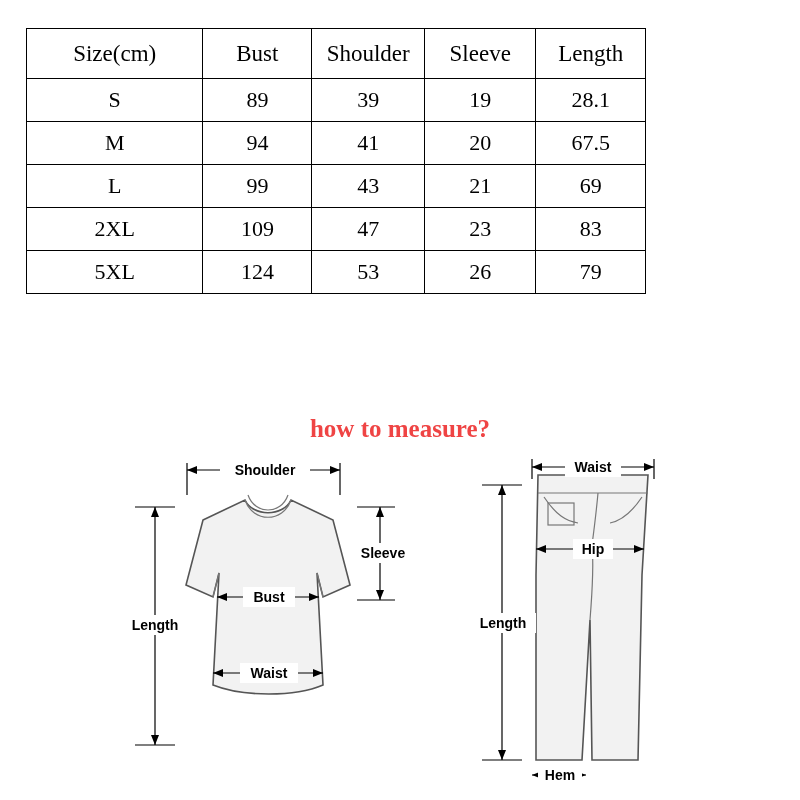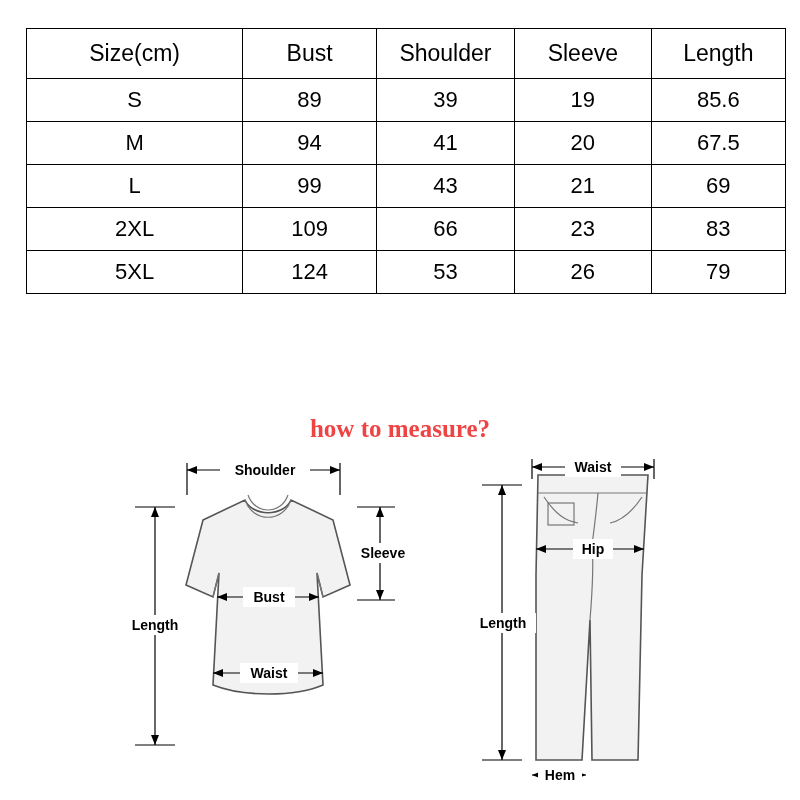--- a/index.html
+++ b/index.html
@@ -18,21 +18,22 @@
     position: relative;
     width: 800px;
     height: 800px;
   }
 
   
   .size-table-wrap {
     position: absolute;
     left: 26px;
     top: 28px;
-    width: 760px;
+    width: 620px;
+    font-family: Liberation Serif, serif;
   }
   table.size-table {
     width: 100%;
     border-collapse: collapse;
     table-layout: fixed;
   }
   table.size-table th,
   table.size-table td {
     border: 1px solid #000000;
     text-align: center;
@@ -129,40 +130,40 @@
           <th>Sleeve</th>
           <th>Length</th>
         </tr>
       </thead>
       <tbody>
         <tr>
           <td>S</td>
           <td>89</td>
           <td>39</td>
           <td>19</td>
-          <td>85.6</td>
+          <td>28.1</td>
         </tr>
         <tr>
           <td>M</td>
           <td>94</td>
           <td>41</td>
           <td>20</td>
           <td>67.5</td>
         </tr>
         <tr>
           <td>L</td>
           <td>99</td>
           <td>43</td>
           <td>21</td>
           <td>69</td>
         </tr>
         <tr>
           <td>2XL</td>
           <td>109</td>
-          <td>66</td>
+          <td>47</td>
           <td>23</td>
           <td>83</td>
         </tr>
         <tr>
           <td>5XL</td>
           <td>124</td>
           <td>53</td>
           <td>26</td>
           <td>79</td>
         </tr>

